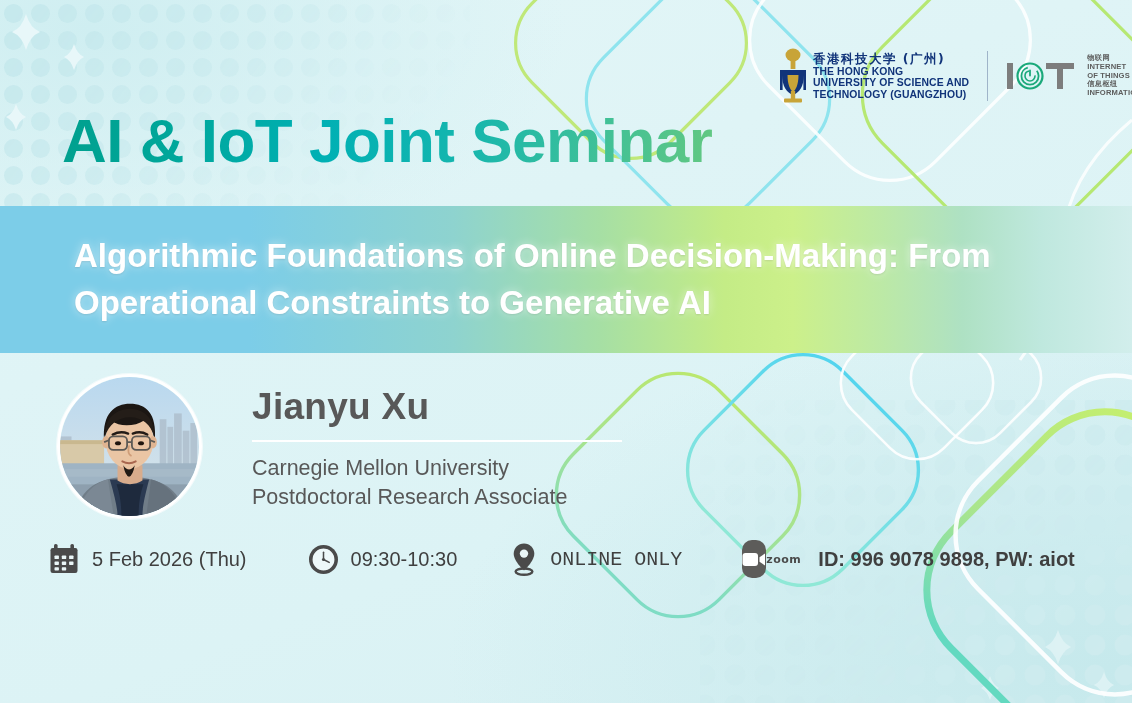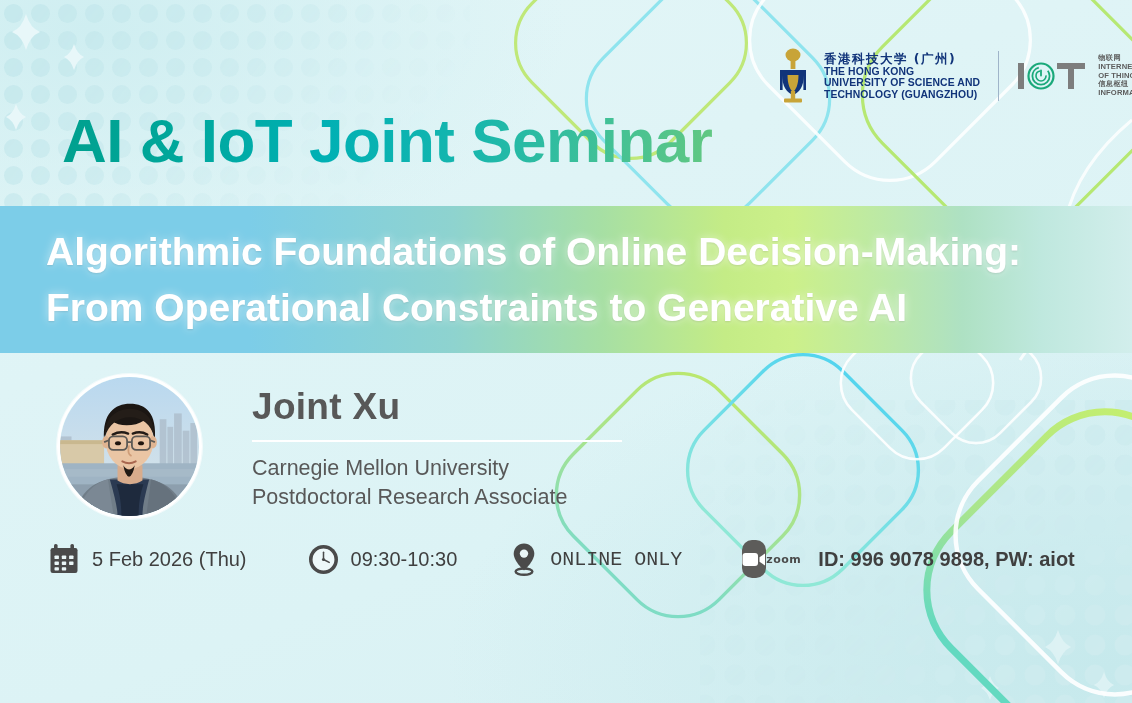--- a/index.html
+++ b/index.html
@@ -18,21 +18,21 @@
 
   
   .bg-layer{position:absolute;inset:0;pointer-events:none;}
   .bg-layer svg{position:absolute;inset:0;width:1132px;height:703px;display:block;}
 
   
   .logo-bar{
     position:absolute;left:774px;top:44px;height:64px;
     display:flex;align-items:center;gap:10px;z-index:6;
   }
-  .hkust-logo{display:flex;align-items:center;gap:12px;}
+  .hkust-logo{display:flex;align-items:center;gap:1px;}
   .hkust-mark{width:38px;height:56px;flex:0 0 38px;}
   .hkust-text{line-height:1.12;}
   .hkust-cn{
     font-size:12.5px;font-weight:700;color:#11347a;letter-spacing:.12em;
     font-family:"DejaVu Sans",sans-serif;white-space:nowrap;
   }
   .hkust-en{
     font-size:10.4px;font-weight:600;color:#11347a;letter-spacing:.01em;
     white-space:nowrap;
   }
@@ -57,22 +57,23 @@
   .banner{
     position:absolute;left:0;top:206px;width:1132px;height:147px;z-index:4;
     background:linear-gradient(90deg,
       #7ccde8 0%, #7ccde8 22%, #8ed3cf 40%, #a6dfa4 53%,
       #c4ec86 64%, #ccf08a 70%, #bce9a6 78%, #aee1c3 85%,
       #bfe8de 92%, #d2eeec 100%);
     display:flex;align-items:center;
   }
   .banner-text{
     padding:0 0 0 46px;width:1070px;
-    font-size:39px;font-weight:700;line-height:1.42;color:#ffffff;
+    font-size:33px;font-weight:700;line-height:1.42;color:#ffffff;
     text-shadow:0 0 10px rgba(255,255,255,.55),0 1px 2px rgba(0,0,0,.12);
+    margin-left:28px;
   }
 
   
   .speaker{position:absolute;left:57px;top:374px;z-index:5;display:flex;align-items:flex-start;}
   .avatar{
     width:145px;height:145px;border-radius:50%;
     border:3px solid #ffffff;box-sizing:border-box;overflow:hidden;
     position:relative;flex:0 0 145px;
     box-shadow:0 0 0 1px rgba(255,255,255,.6);
   }
@@ -315,21 +316,21 @@
 
           <path d="M72 72 q-2 8 2 10" stroke="#cf9d78" stroke-width="1.8" fill="none" stroke-linecap="round"></path>
 
           <path d="M65 88 q7 4 14 0" stroke="#a8674f" stroke-width="2" fill="none" stroke-linecap="round"></path>
 
           <path d="M66 92 q6 9 12 0 q-2 11 -6 12 q-4 -1 -6 -12z" fill="#201a15"></path>
         </g>
       </svg>
     </div>
     <div class="speaker-info">
-      <div class="speaker-name">Joint Xu</div>
+      <div class="speaker-name">Jianyu Xu</div>
       <div class="name-rule"></div>
       <div class="speaker-role">Carnegie Mellon University</div>
       <div class="speaker-role">Postdoctoral Research Associate</div>
     </div>
   </div>
 
   <div class="info-row">
 
     <div class="info-item">
       <span class="info-icon">

